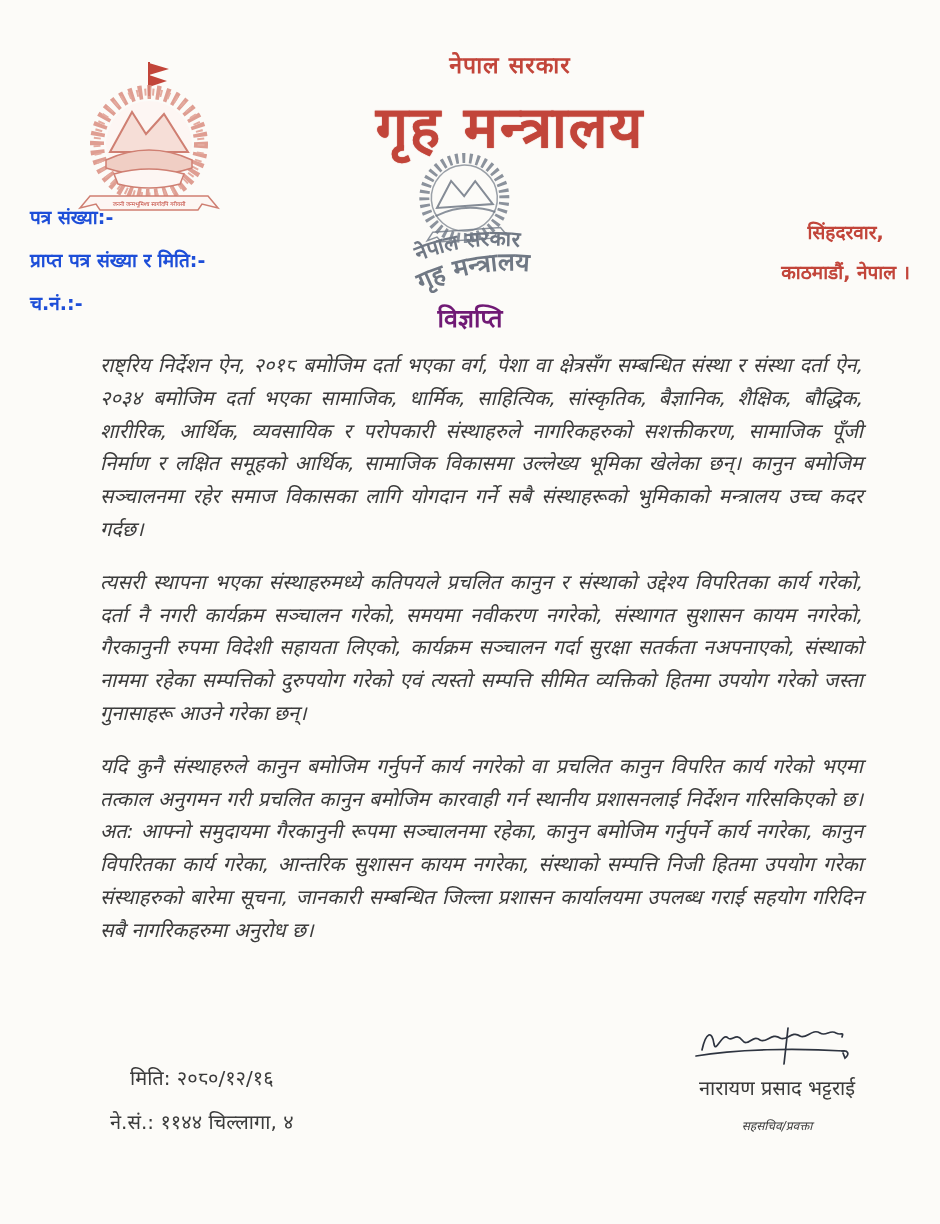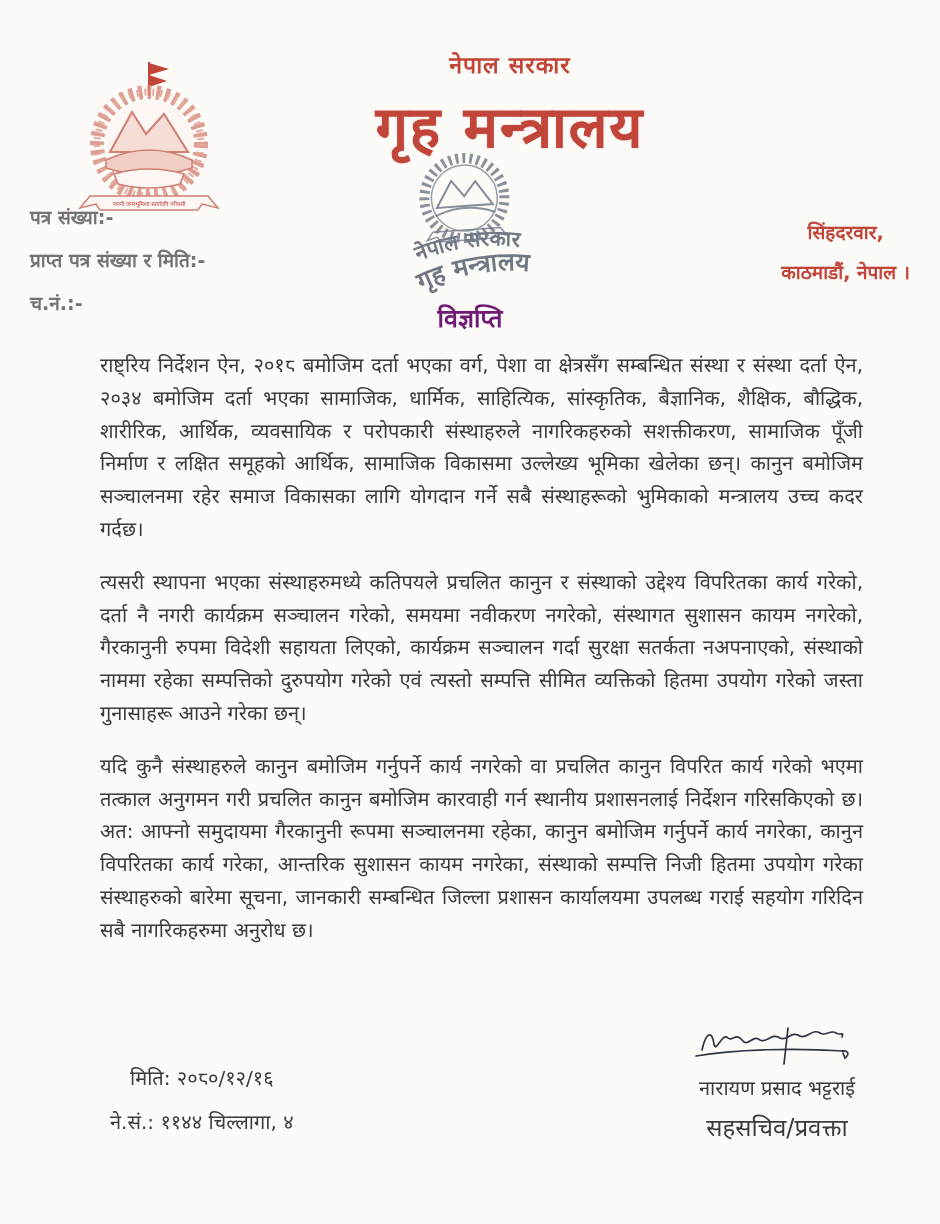--- a/index.html
+++ b/index.html
@@ -15,41 +15,41 @@
   }
   .ministry-title {
     position:absolute; top:86px; left:80px; right:0; text-align:center;
     font-size:57px; font-weight:800; color:#c2453a; letter-spacing:2px;
     text-shadow:0 0 1px #c2453a;
   }
   .emblem { position:absolute; left:76px; top:56px; width:146px; height:162px; }
   .stamp  { position:absolute; left:368px; top:146px; width:196px; height:152px;
             transform:rotate(-4deg); opacity:.88; }
   
-  .ref-block { position:absolute; left:30px; top:204px; color:#737373;
+  .ref-block { position:absolute; left:30px; top:204px; color:#1d4ed8;
                font-size:19px; font-weight:600; }
   .ref-block div { margin-bottom:17px; white-space:nowrap; }
   .address-block { position:absolute; right:30px; top:212px; color:#c2453a;
                    font-size:19px; font-weight:600; text-align:center; line-height:40px; }
   
   .doc-title { position:absolute; top:300px; left:0; right:0; text-align:center;
                font-size:25px; font-weight:600; color:#701a75; }
   .body-text { position:absolute; top:349px; left:100px; width:763px;
                font-size:20px; line-height:32.8px; color:#3b3b3b;
-               text-align:justify; }
+               text-align:justify;font-style:italic; }
   .body-text p { margin-bottom:20px; }
   
   .footer-left { position:absolute; left:110px; top:1064px; font-size:20px;
                  color:#3b3b3b;text-align:center; }
   .footer-left div { margin-bottom:17px; white-space:nowrap; }
   .signature-block { position:absolute; left:652px; top:1020px; width:250px;
                      text-align:center; color:#3b3b3b; }
   .signature-svg { width:170px; height:52px; margin:0 auto; display:block; }
   .signatory-name { font-size:20px; margin-top:2px; white-space:nowrap; }
-  .signatory-designation { font-size:24px; margin-top:9px; white-space:nowrap; }
+  .signatory-designation { font-size:12px; margin-top:16px; white-space:nowrap;font-style:italic; }
 </style>
 </head>
 <body>
 
 <div class="page">
 
   <svg class="emblem" viewBox="0 0 146 162" xmlns="http://www.w3.org/2000/svg">
 
     <line x1="73" y1="6" x2="73" y2="40" stroke="#c2453a" stroke-width="2"></line>
     <path d="M73,7 L93,13 L73,19 L91,25 L73,31 Z" fill="#c2453a"></path>

